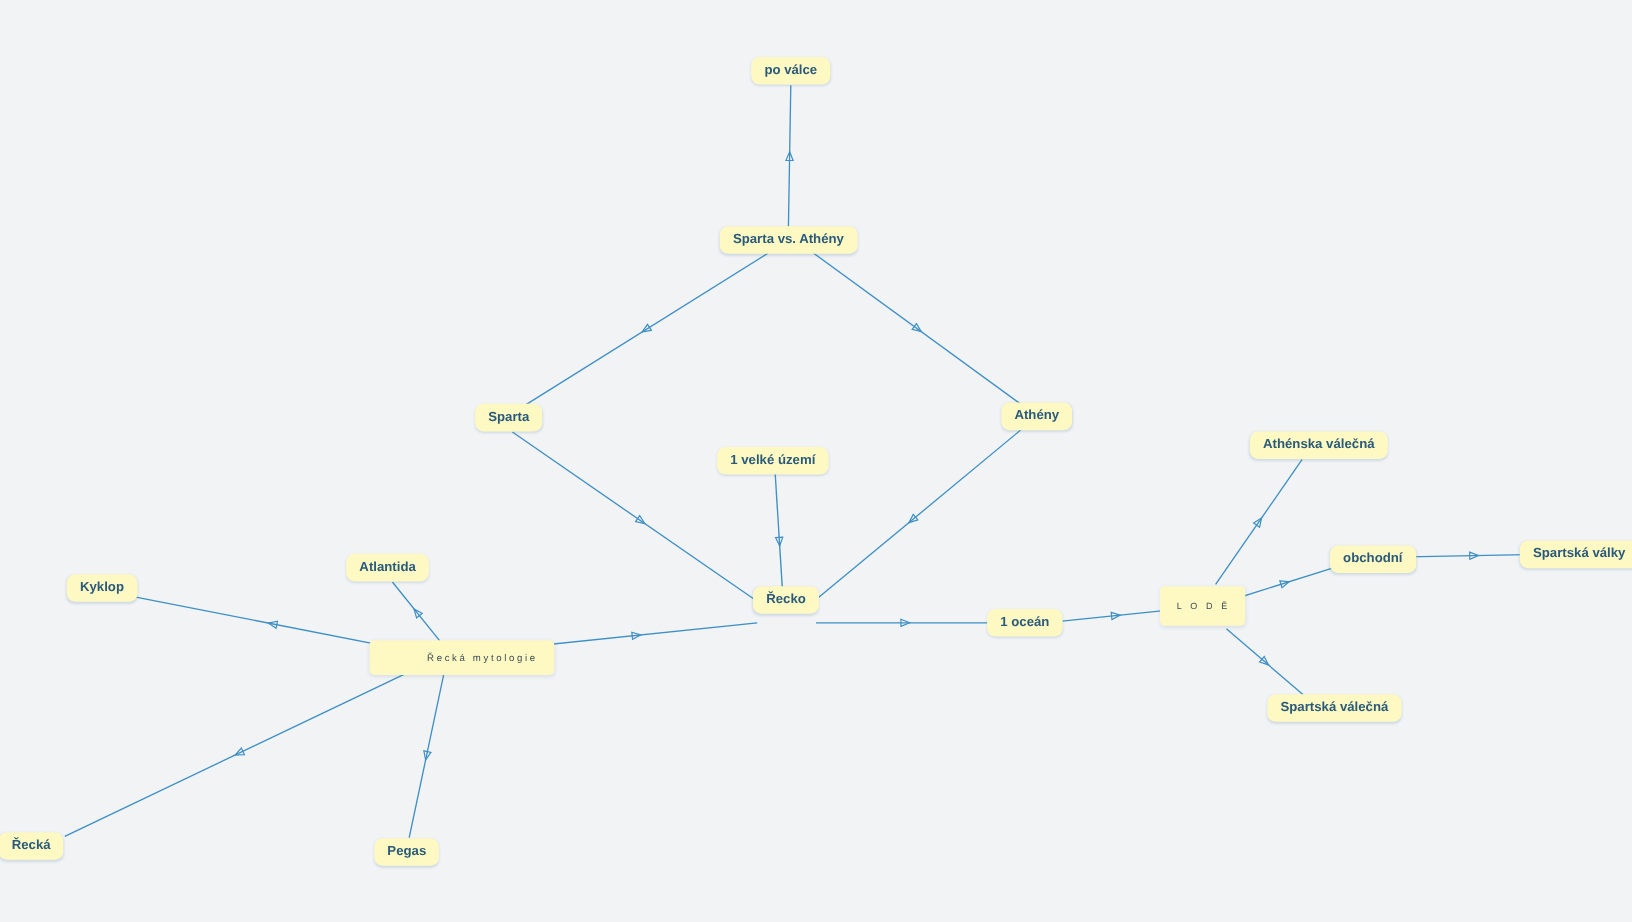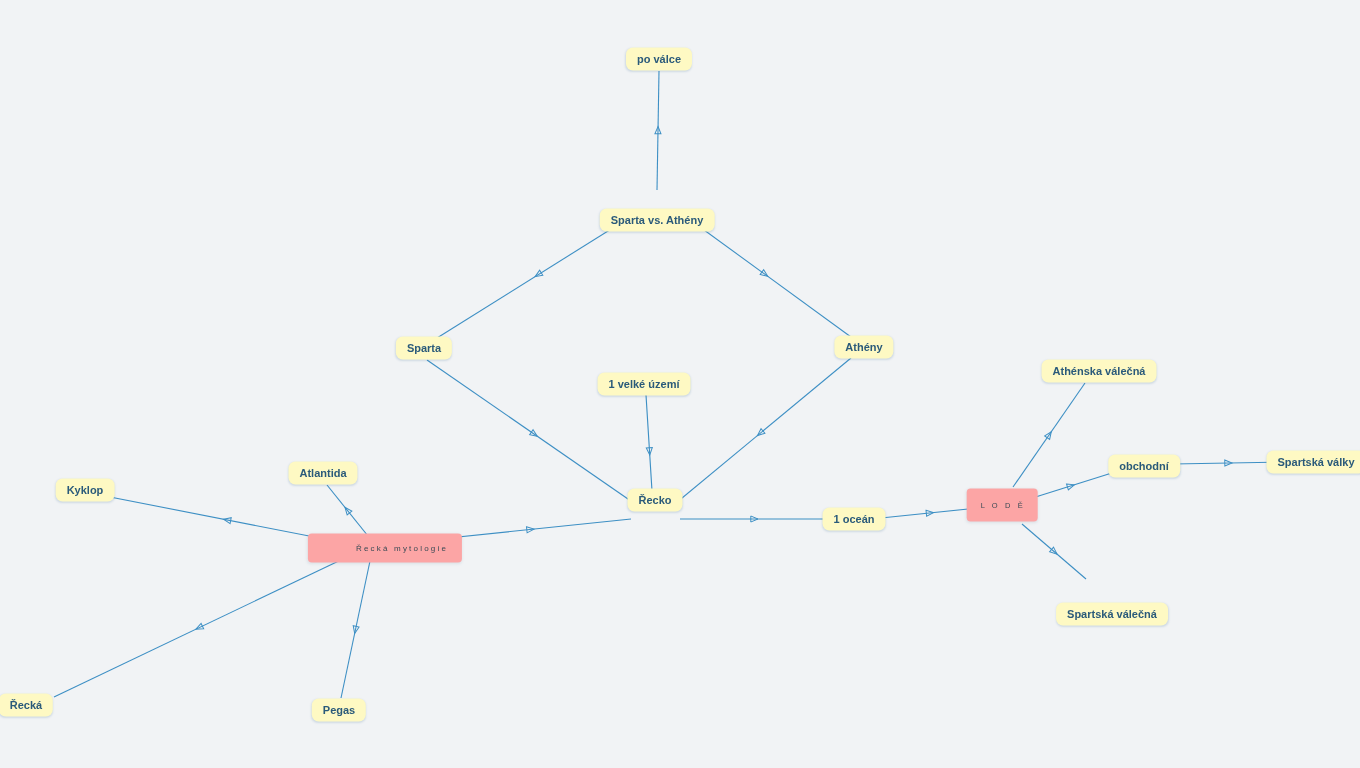--- a/index.html
+++ b/index.html
@@ -45,21 +45,21 @@
     background: #fef9c3;
     color: #2a5a7a;
     font-size: 11px;
     font-weight: bold;
     padding: 5px 11px 6px 11px;
     border-radius: 7px;
     box-shadow: 0 1px 2px rgba(60,110,150,0.18);
   }
 
   .node.root {
-    background: #fca5a5;
+    background: #fef9c3;
     color: #3a4a55;
     font-size: 8px;
     font-weight: normal;
     letter-spacing: 2.2px;
     padding: 10px 14px 10px 16px;
     border-radius: 4px;
     box-shadow: 0 1px 3px rgba(90,120,150,0.14);
     min-width: 84px;
     text-align: center;
   }
@@ -148,21 +148,21 @@
   <div id="node-layer">
       <div class="node root" style="left: 385px; top: 548px; padding-left: 48px;">
         <span>Řecká mytologie</span>
       </div>
       <div class="node root small" style="left: 1002px; top: 505px;">
         <span>L O D Ě</span>
       </div>
       <div class="node pill" style="left: 659px; top: 59px;">
         <span>po válce</span>
       </div>
-      <div class="node pill" style="left: 657px; top: 200px; margin-top: 20px;">
+      <div class="node pill" style="left: 657px; top: 200px;">
         <span>Sparta vs. Athény</span>
       </div>
       <div class="node pill" style="left: 424px; top: 348px;">
         <span>Sparta</span>
       </div>
       <div class="node pill" style="left: 864px; top: 347px;">
         <span>Athény</span>
       </div>
       <div class="node pill" style="left: 644px; top: 384px;">
         <span>1 velké území</span>
@@ -175,21 +175,21 @@
       </div>
       <div class="node pill" style="left: 1099px; top: 371px;">
         <span>Athénska válečná</span>
       </div>
       <div class="node pill" style="left: 1144px; top: 466px;">
         <span>obchodní</span>
       </div>
       <div class="node pill" style="left: 1316px; top: 462px;">
         <span>Spartská války</span>
       </div>
-      <div class="node pill" style="left: 1112px; top: 614px;">
+      <div class="node pill" style="left: 1112px; top: 590px;">
         <span>Spartská válečná</span>
       </div>
       <div class="node pill" style="left: 323px; top: 473px;">
         <span>Atlantida</span>
       </div>
       <div class="node pill" style="left: 85px; top: 490px;">
         <span>Kyklop</span>
       </div>
       <div class="node pill" style="left: 26px; top: 705px;">
         <span>Řecká</span>

